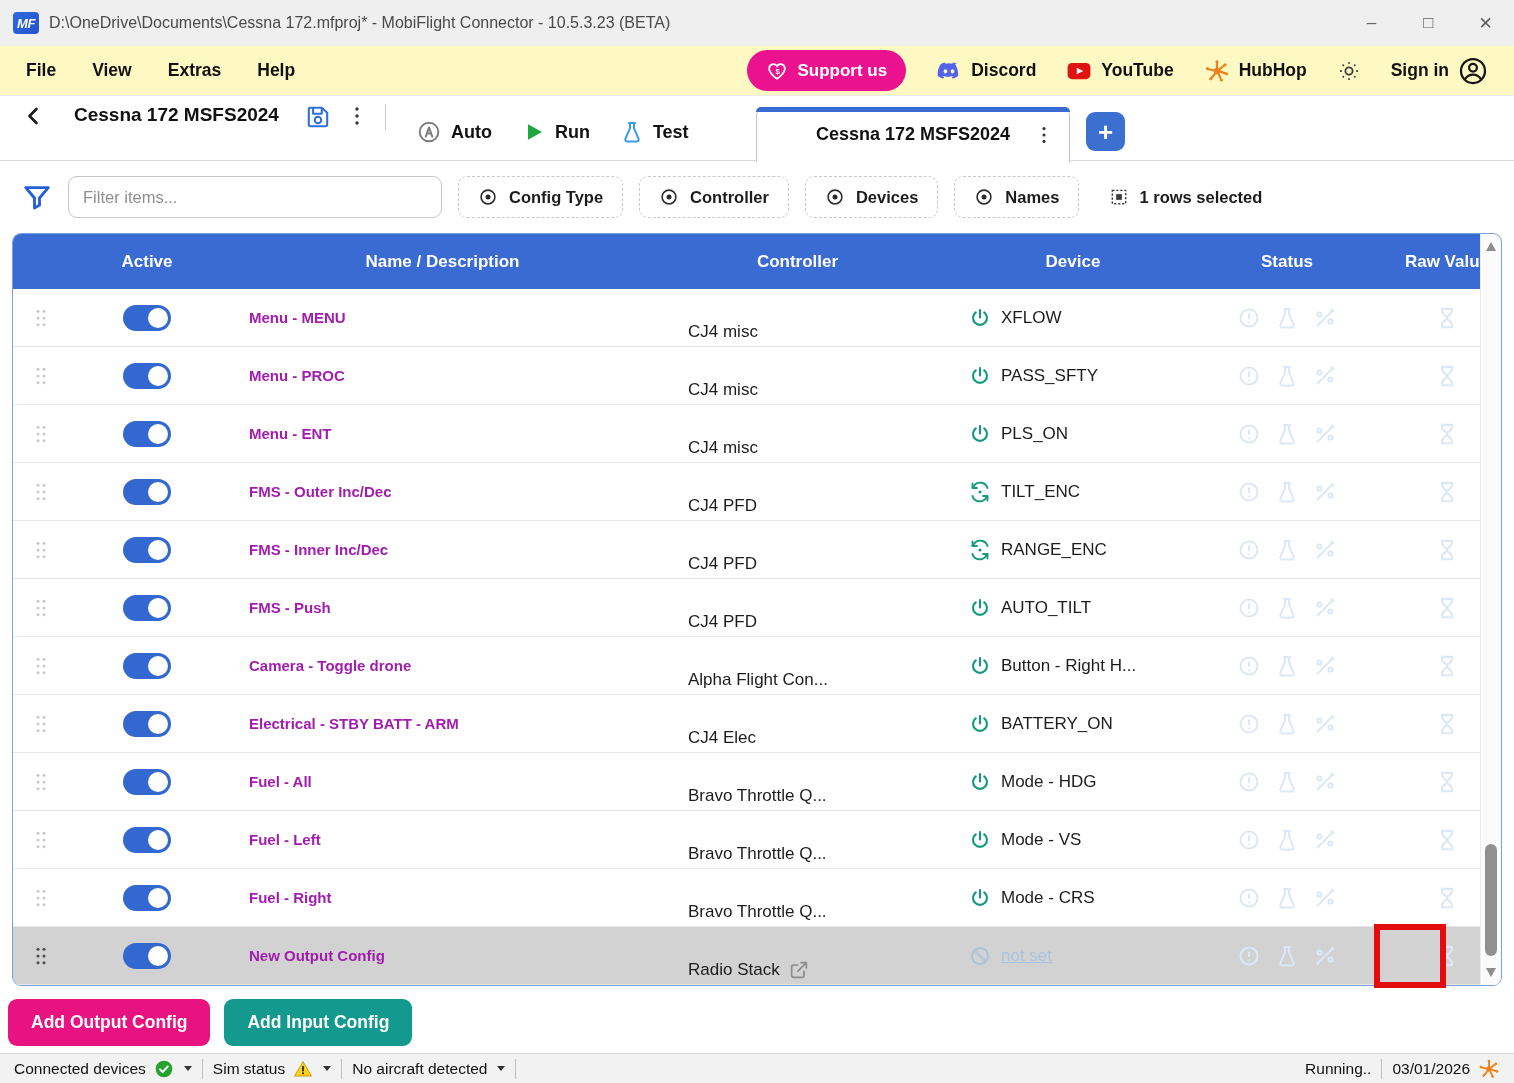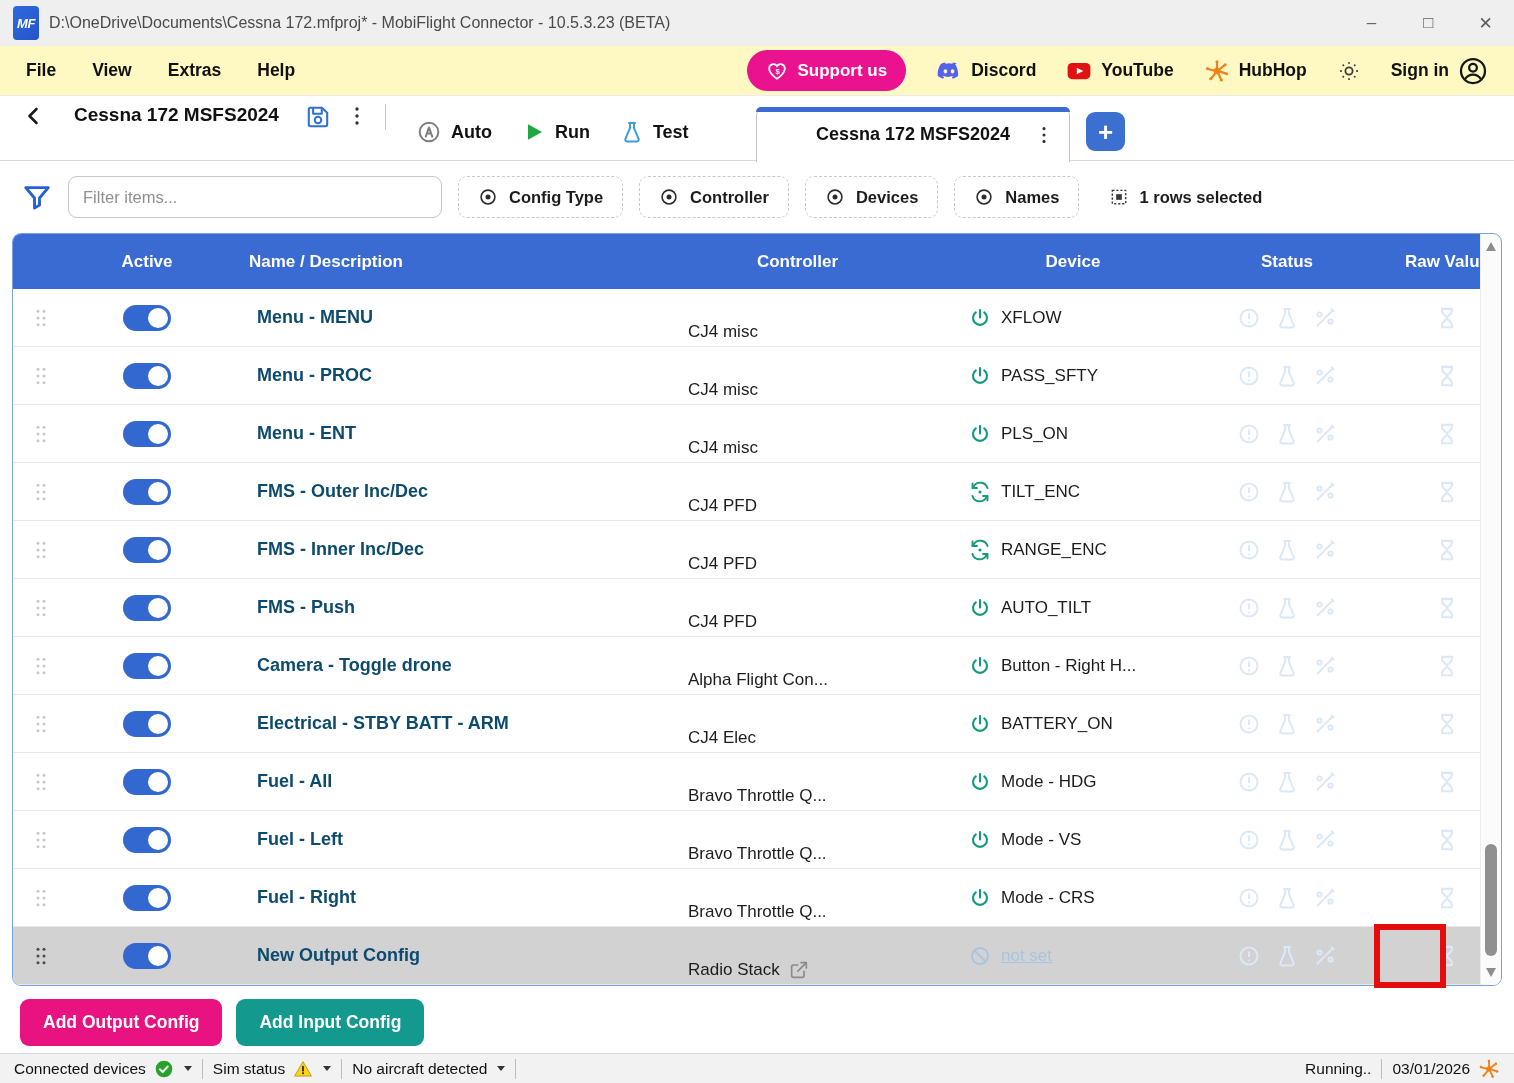--- a/index.html
+++ b/index.html
@@ -2,21 +2,21 @@
 <html><head>
 <meta charset="utf-8">
 <style>
   * { margin:0; padding:0; box-sizing:border-box; }
   html,body { background:#dedede; }
   body { font-family:"Liberation Sans","DejaVu Sans",sans-serif; }
   .app { position:relative; width:1514px; height:1083px; background:#fff; overflow:hidden; outline:1px solid #b8b8b8; }
 
   
   .titlebar { position:absolute; top:0; left:0; right:0; height:46px; background:#efefef; display:flex; align-items:center; padding-left:13px; gap:10px; }
-  .mf-logo { width:26px; height:34px; border-radius:4px; background:linear-gradient(135deg,#2f6ae0,#2553c8); color:#fff; font-weight:bold; font-style:italic; font-size:13px; display:flex; align-items:center; justify-content:center; letter-spacing:-.5px; flex:0 0 auto;}
+  .mf-logo { width:26px; height:22px; border-radius:4px; background:linear-gradient(135deg,#2f6ae0,#2553c8); color:#fff; font-weight:bold; font-style:italic; font-size:13px; display:flex; align-items:center; justify-content:center; letter-spacing:-.5px; flex:0 0 auto;}
   .title-text { font-size:16px; color:#4a4a4a; }
   .win-controls { margin-left:auto; display:flex; height:100%; }
   .win-btn { width:57px; height:100%; display:flex; align-items:center; justify-content:center; font-size:17px; color:#5f5f5f; }
 
   
   .menubar { position:absolute; top:46px; left:0; right:0; height:50px; background:#fef9c3; border-bottom:1px solid #ececec; display:flex; align-items:center; padding:0 26px 0 26px; }
   .menus { display:flex; gap:36px; font-size:17.5px; font-weight:bold; color:#111; }
   .menus span { cursor:default; }
   .mb-right { margin-left:auto; display:flex; align-items:center; gap:30px; }
   .pill-support { background:#ea128e; color:#fff; height:41px; border-radius:21px; display:flex; align-items:center; gap:9px; padding:0 19px; font-size:17px; font-weight:bold; }
@@ -52,30 +52,30 @@
   .chip { height:42px; border:1px dashed #c9c9c9; border-radius:9px; background:#fff; display:flex; align-items:center; gap:11px; padding:0 19px; font-size:16.5px; font-weight:bold; color:#1c1c1c; }
   .chip .ic { color:#2b2b2b; }
   .sel-info { display:flex; align-items:center; gap:10px; margin-left:14px; font-size:16.5px; font-weight:bold; color:#1c1c1c;text-align:center; }
   .sel-info .ic { color:#3a3a3a; }
 
   
   .tablewrap { position:absolute; top:233px; left:12px; width:1490px; height:753px; border:1px solid #79a1e0; border-radius:9px; background:#fff; overflow:hidden; }
   .grid-cols { display:grid; grid-template-columns:40px 100px 395px 235px 228px 112px 120px 125px 1fr; align-items:center;gap:44px; }
   .thead { height:55px; background:#3a6bd3; color:#fff; font-size:17px; font-weight:bold; padding-right:21px; }
   .th { text-align:center; }
-  .th.left { text-align:left; padding-left:8px; }
+  .th.left { text-align:center; padding-left:8px; }
   .tbody { position:absolute; top:55px; left:0; right:0; bottom:0; }
   .trow { height:58px; border-bottom:1px solid #e8e8e8; background:#fff; padding-right:21px; }
   .trow.selected { background:#d2d2d2; }
   .c-drag { display:flex; justify-content:flex-end; padding-right:3px; color:#c9c9c9; }
   .trow.selected .c-drag { color:#4a4a4a; }
   .c-active { display:flex; justify-content:center; }
   .toggle { width:48px; height:26px; border-radius:13px; background:#3468d1; position:relative; }
   .toggle .knob { position:absolute; top:3px; right:3px; width:20px; height:20px; border-radius:50%; background:#fff; }
-  .c-name { font-size:18px; font-weight:bold; color:#0c4a6e; padding-left:8px; white-space:nowrap; overflow:hidden;margin-left:8px; }
+  .c-name { font-size:15px; font-weight:bold; color:#a21caf; padding-left:8px; white-space:nowrap; overflow:hidden; }
   .c-ctrl { font-size:17px; color:#1c1c1c; padding-left:8px; display:flex; align-items:center; gap:9px; white-space:nowrap;margin-top:28px; }
   .ext-icon { color:#8a8a8a; }
   .c-dev { display:flex; align-items:center; gap:10px; padding-left:10px; font-size:17px; color:#1c1c1c; white-space:nowrap; overflow:hidden; }
   .dev-icon { color:#14997e; flex:0 0 auto; }
   .c-dev.muted { color:#a9c4de;text-decoration:underline; }
   .c-dev.muted .dev-icon { color:#a9c4de; }
   .c-status { display:flex; justify-content:center; gap:14px; }
   .faint { color:#dce8f7; }
   .c-val { display:flex; justify-content:center; }
   .c-actions { display:flex; justify-content:center; }
@@ -89,21 +89,21 @@
   .vscroll { position:absolute; top:0; right:0; bottom:0; width:21px; background:#fbfbfb; border-left:1px solid #ececec; z-index:3; }
   .sb-arrow-up, .sb-arrow-down { position:absolute; left:5px; width:0; height:0; border-left:5.5px solid transparent; border-right:5.5px solid transparent; }
   .sb-arrow-up { top:8px; border-bottom:9px solid #8d8d8d; }
   .sb-arrow-down { bottom:8px; border-top:9px solid #8d8d8d; }
   .sb-thumb { position:absolute; left:4px; width:12px; top:610px; height:112px; border-radius:6px; background:#909090; }
 
   
   .red-annot { position:absolute; left:1374px; top:924px; width:72px; height:64px; border:6px solid #e30d0d; z-index:50; pointer-events:none; }
 
   
-  .footer { position:absolute; top:999px; left:20px; display:flex; gap:14px; }
+  .footer { position:absolute; top:999px; left:8px; display:flex; gap:14px; }
   .big-btn { height:47px; border:none; border-radius:9px; padding:0 23px; font-size:17.5px; font-weight:bold; color:#fff; font-family:inherit; }
   .btn-pink { background:#e81380; }
   .btn-teal { background:#13998e; }
 
   
   .statusbar { position:absolute; left:0; right:0; bottom:0; height:30px; background:#f2f2f2; border-top:1px solid #d8d8d8; display:flex; align-items:center; font-size:15.5px; color:#111; padding:0 4px; }
   .sb-item { display:flex; align-items:center; gap:8px; padding:0 10px; height:100%; }
   .sb-sep { width:1px; height:20px; background:#bdbdbd; }
   .caret { width:0; height:0; border-left:4.5px solid transparent; border-right:4.5px solid transparent; border-top:5.5px solid #333; margin-left:2px; }
   .sb-right { margin-left:auto; display:flex; align-items:center; height:100%; }

